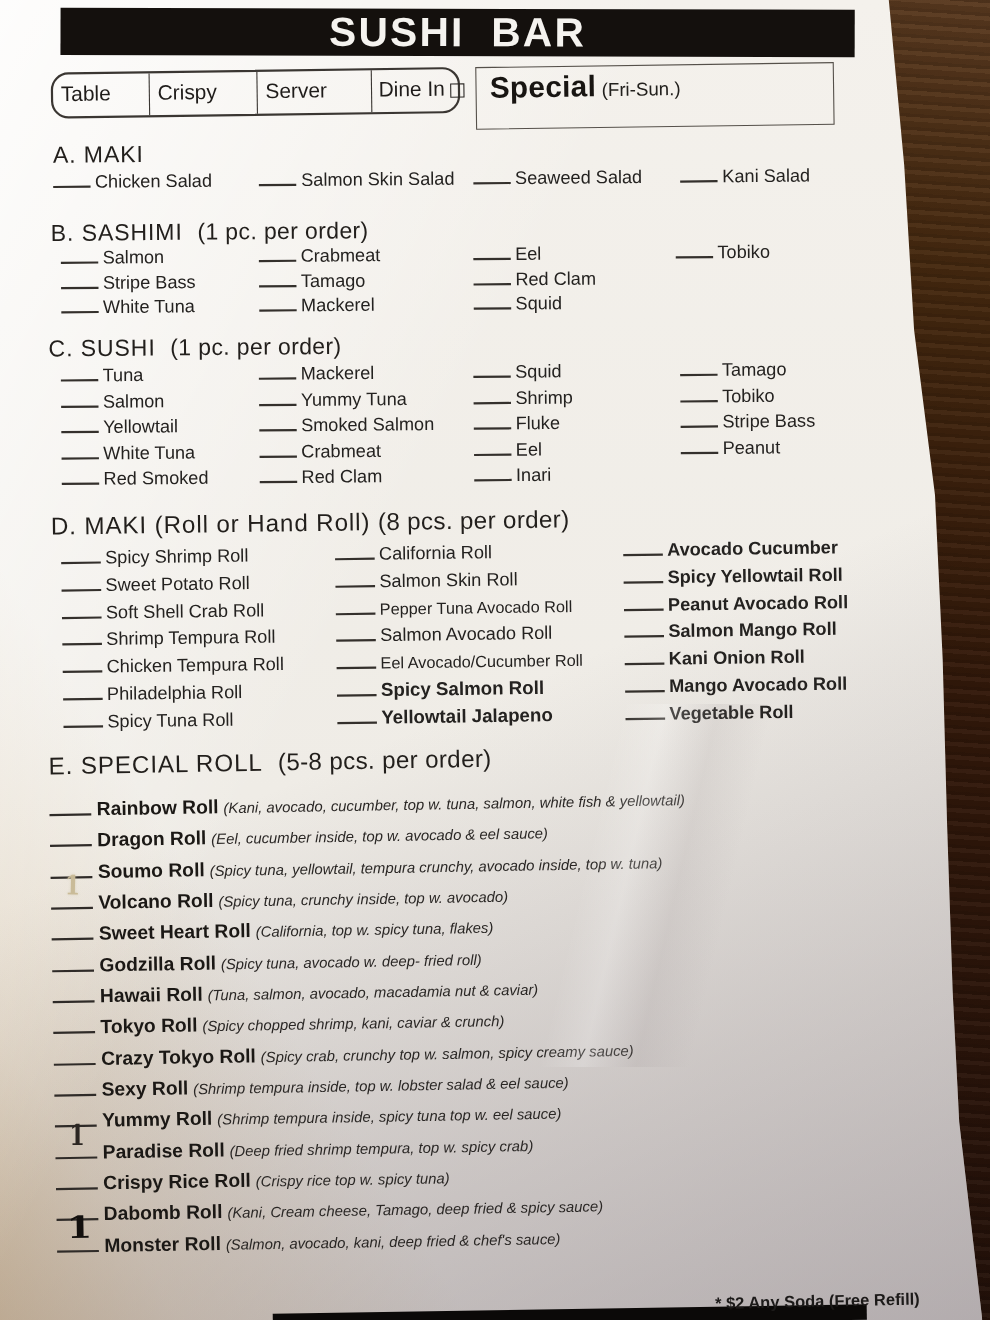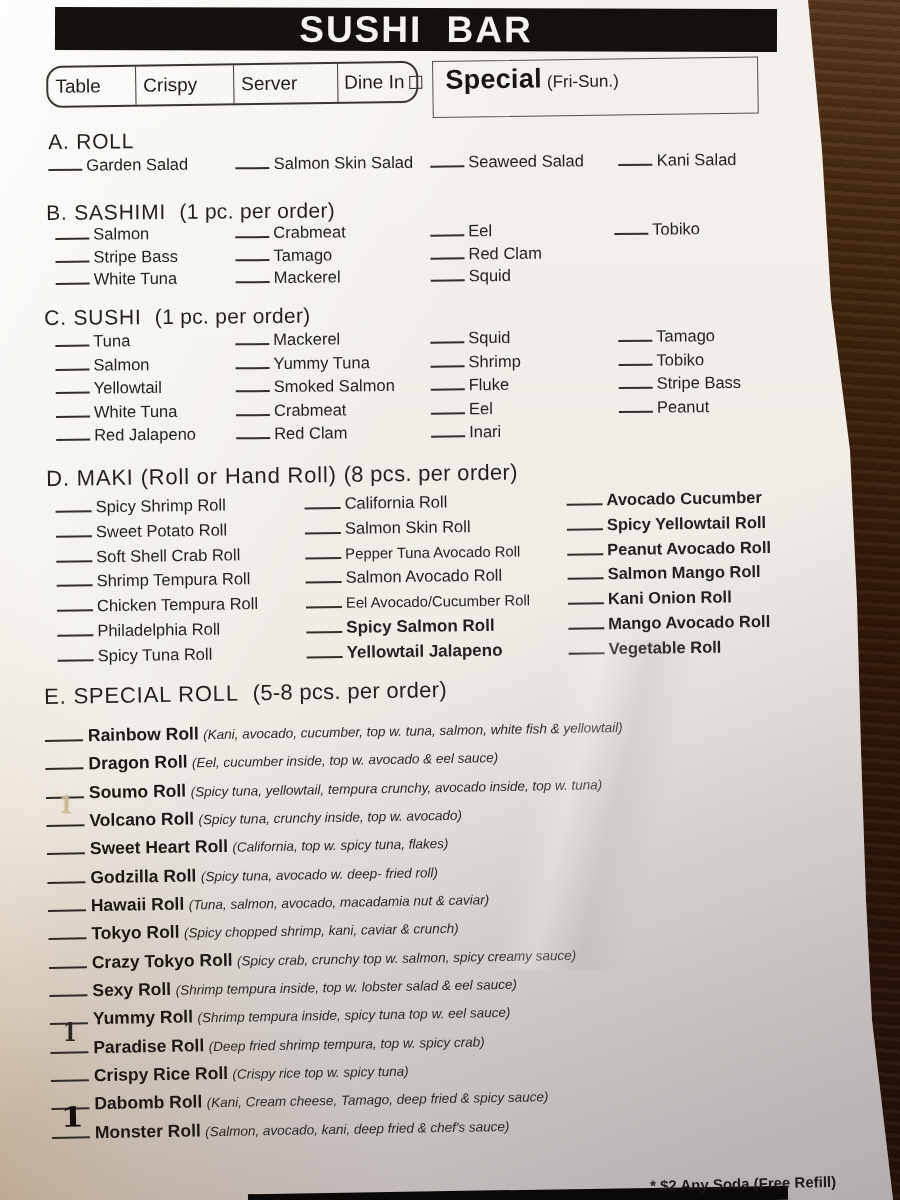--- a/index.html
+++ b/index.html
@@ -115,25 +115,25 @@
         <span class="flabel">Dine In</span>
         <span class="cbox"></span>
       </div>
     </div>
 
     <div class="special-box">
       <span class="s1">Special</span><span class="s2">(Fri-Sun.)</span>
     </div>
 
     <div class="sec" style="left:48px; top:130px; transform:rotate(-0.5deg);">
-      <div class="h">A. ROLL</div>
+      <div class="h">A. MAKI</div>
       <div class="arow">
         
       
-          <span class="it"><span class="blank"></span><span class="lbl">Garden Salad</span></span>
+          <span class="it"><span class="blank"></span><span class="lbl">Chicken Salad</span></span>
         
           <span class="it"><span class="blank"></span><span class="lbl">Salmon Skin Salad</span></span>
         
           <span class="it"><span class="blank"></span><span class="lbl">Seaweed Salad</span></span>
         
           <span class="it"><span class="blank"></span><span class="lbl">Kani Salad</span></span>
         </div>
     </div>
 
     <div class="sec" style="left:46px; top:201px; transform:rotate(-0.5deg); width:820px; height:100px;">
@@ -163,21 +163,21 @@
     </div>
 
     <div class="sec" style="left:44px; top:306px; transform:rotate(-0.5deg); width:820px; height:150px;">
       <div class="h"><span>C. SUSHI</span>&nbsp;&nbsp;<span class="note">(1 pc. per order)</span></div>
       <div class="col" style="left:11px; top:26px; --lh:23.6px;">
 
       <div class="it"><span class="blank"></span><span class="lbl">Tuna</span></div>
           <div class="it"><span class="blank"></span><span class="lbl">Salmon</span></div>
           <div class="it"><span class="blank"></span><span class="lbl">Yellowtail</span></div>
           <div class="it"><span class="blank"></span><span class="lbl">White Tuna</span></div>
-          <div class="it"><span class="blank"></span><span class="lbl">Red Jalapeno</span></div>
+          <div class="it"><span class="blank"></span><span class="lbl">Red Smoked</span></div>
         </div>
       <div class="col" style="left:191px; top:26px; --lh:23.6px;">
 
       <div class="it"><span class="blank"></span><span class="lbl">Mackerel</span></div>
           <div class="it"><span class="blank"></span><span class="lbl">Yummy Tuna</span></div>
           <div class="it"><span class="blank"></span><span class="lbl">Smoked Salmon</span></div>
           <div class="it"><span class="blank"></span><span class="lbl">Crabmeat</span></div>
           <div class="it"><span class="blank"></span><span class="lbl">Red Clam</span></div>
         </div>
       <div class="col" style="left:386px; top:26px; --lh:23.6px;">

